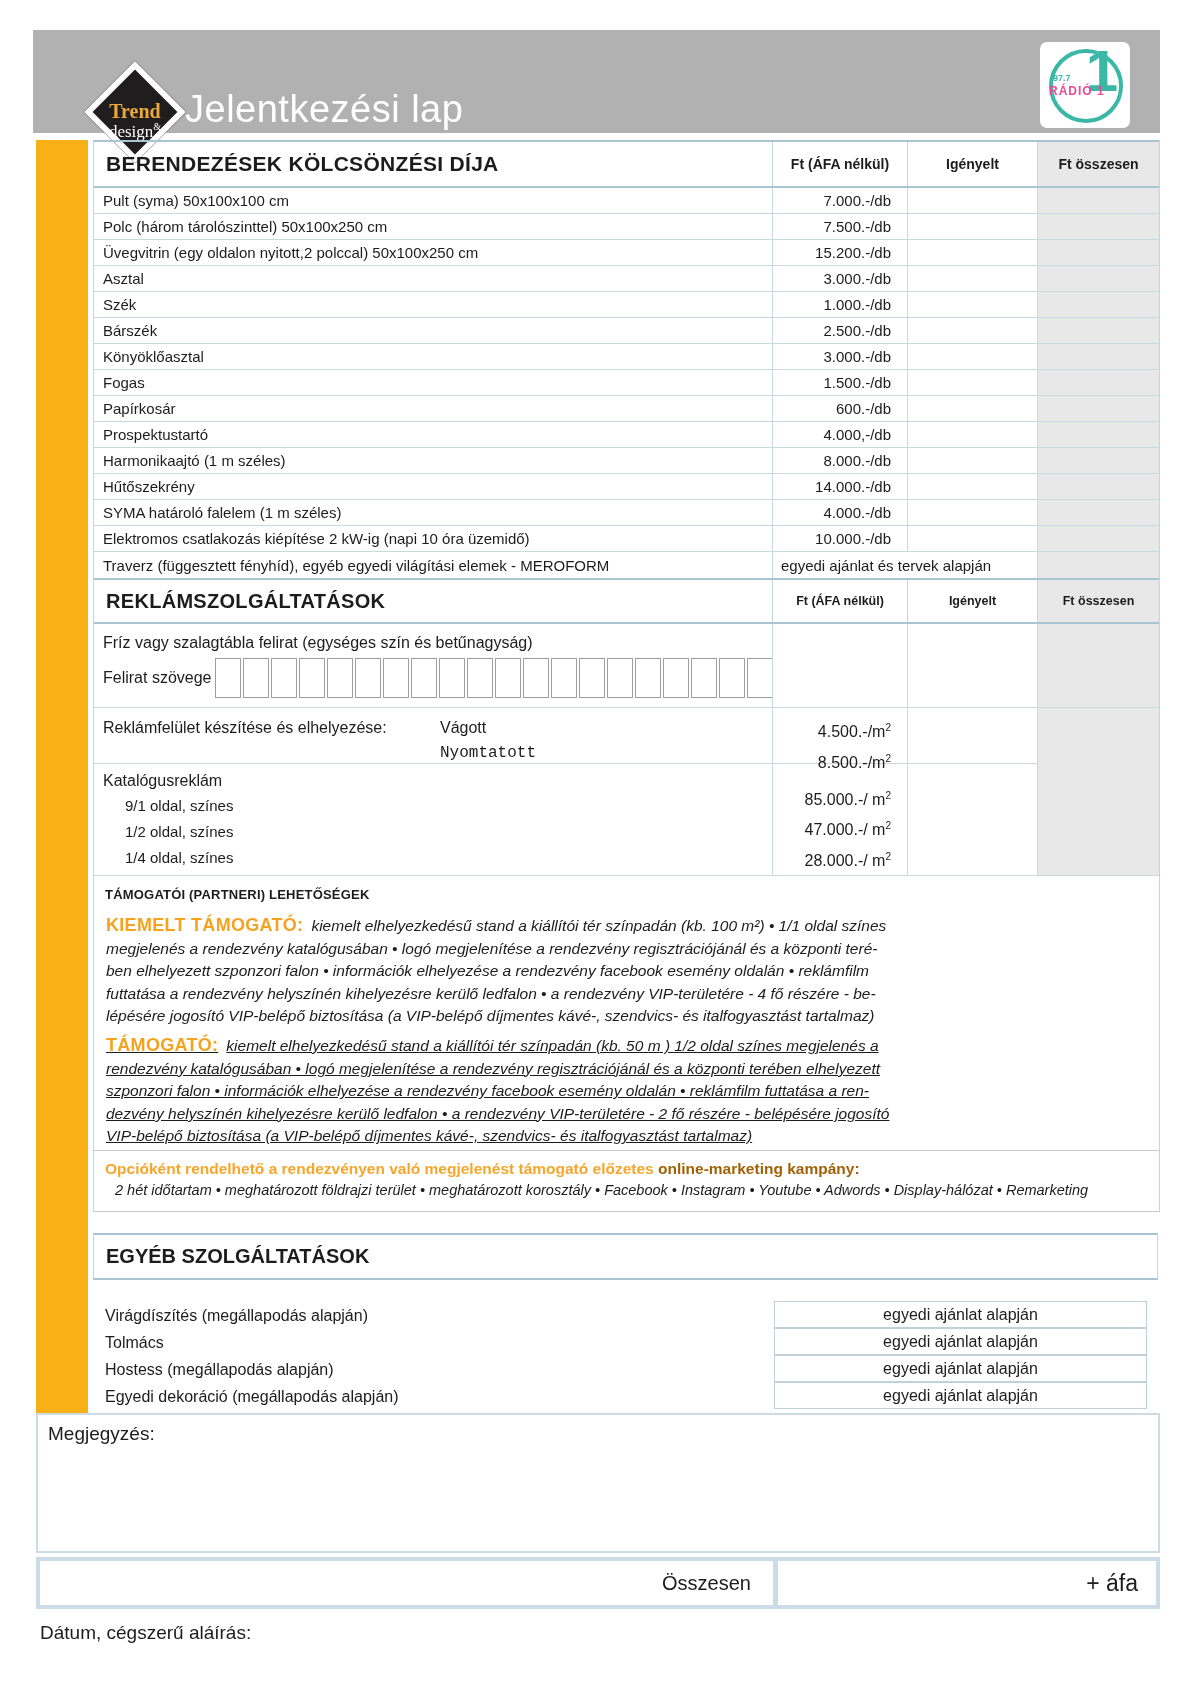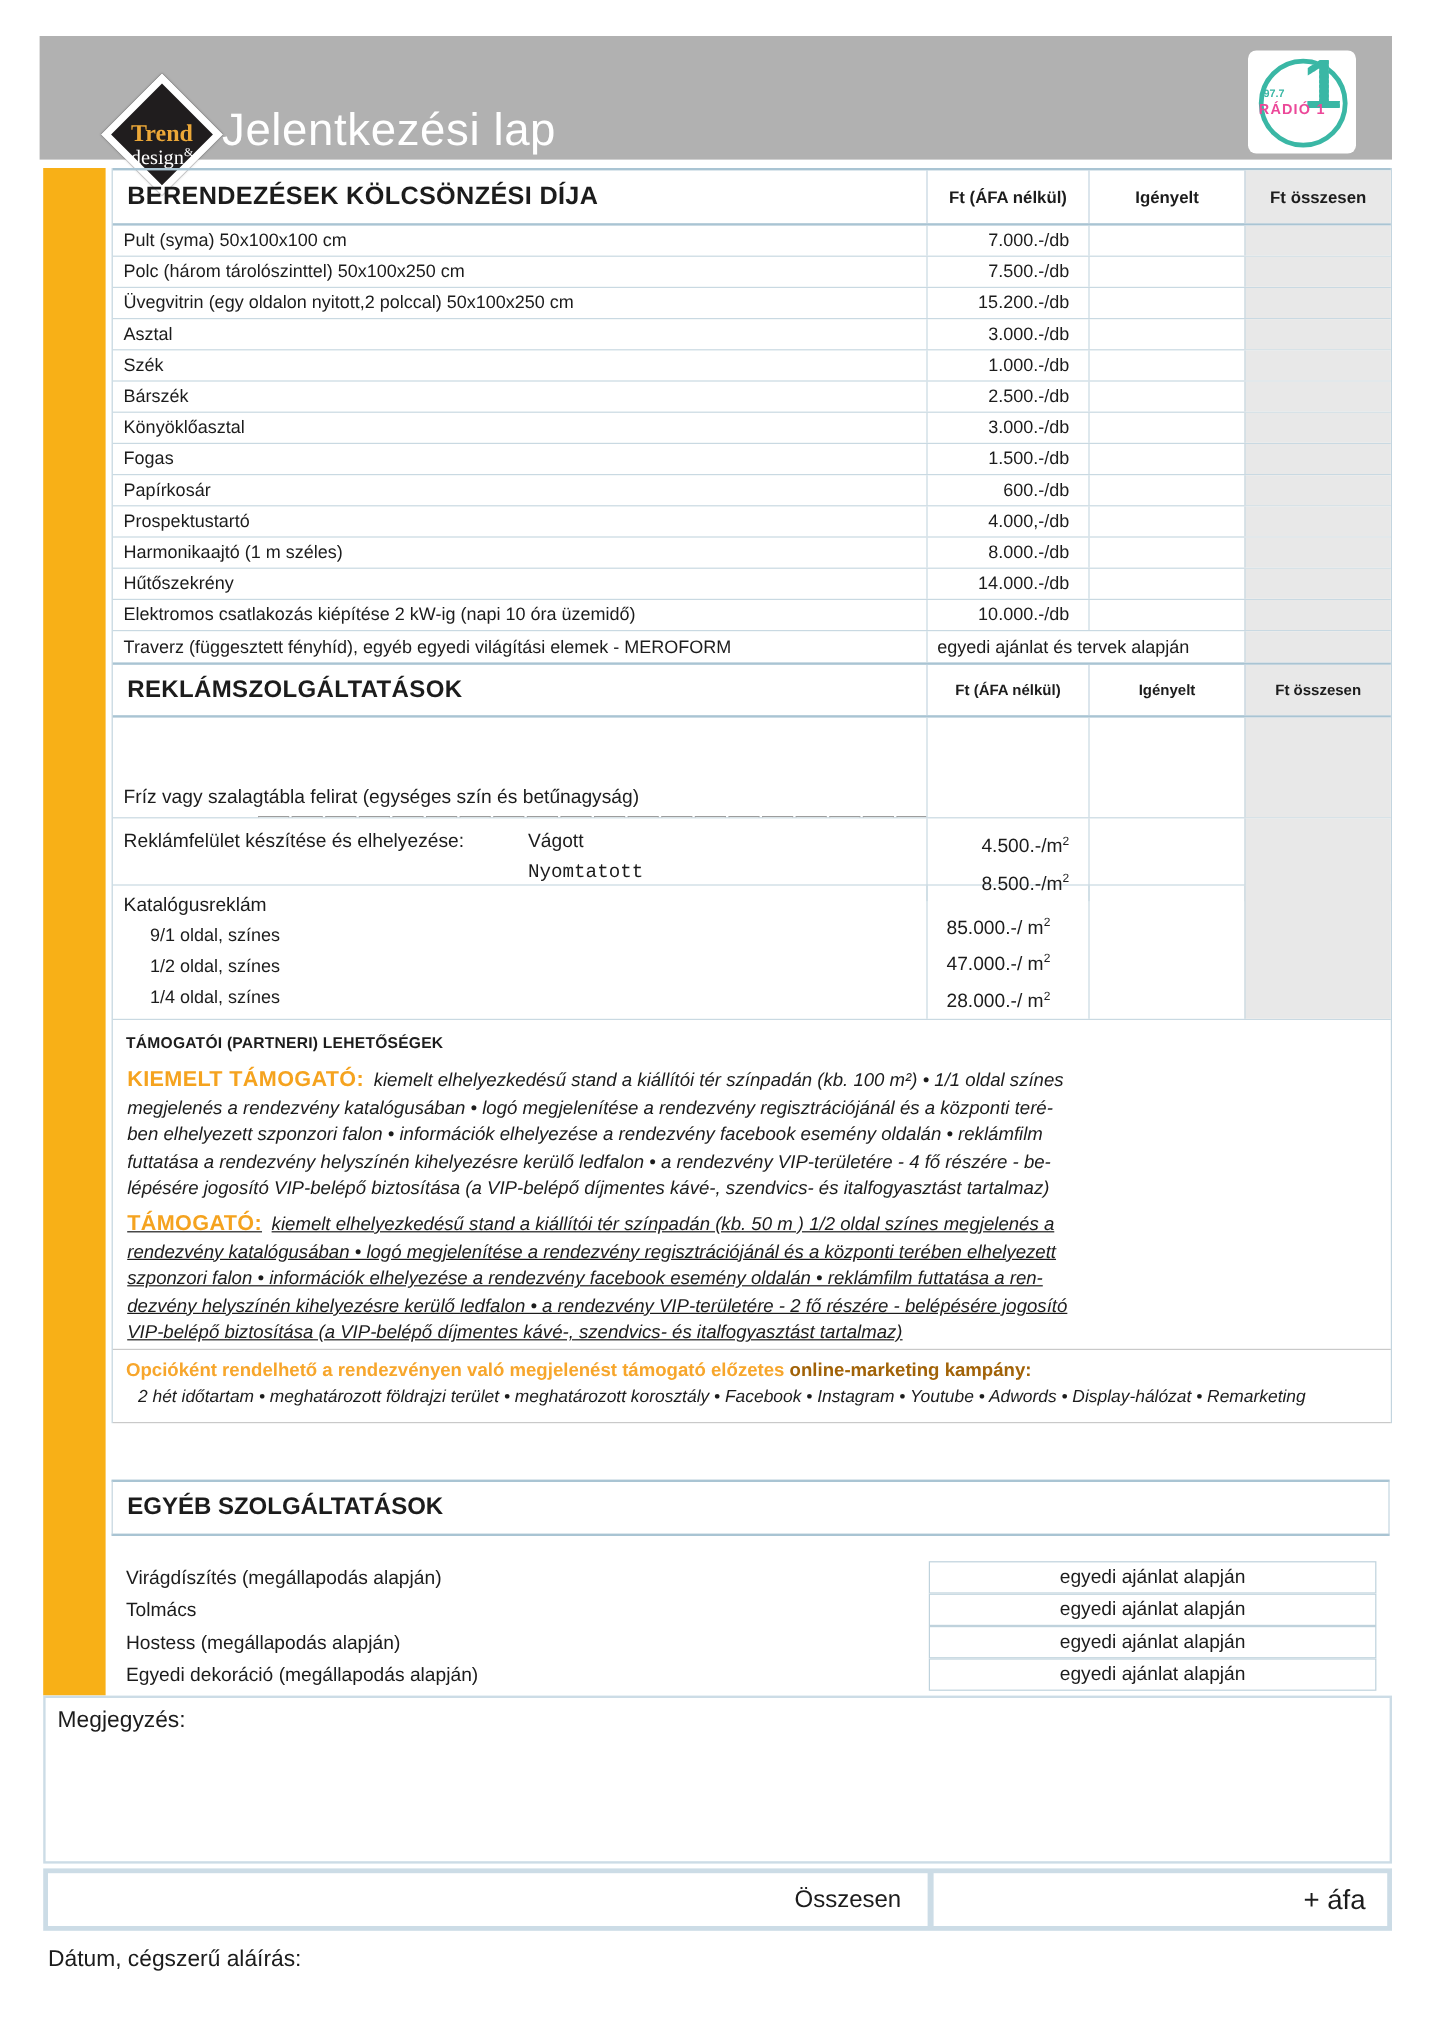--- a/index.html
+++ b/index.html
@@ -40,41 +40,41 @@
   .cn{display:flex;align-items:center;padding-left:9px;font-size:15px;white-space:nowrap;overflow:hidden;}
   .cp{display:flex;align-items:center;justify-content:flex-end;padding-right:16px;font-size:15px;border-left:1px solid #c9d9e2;}
   .ci{border-left:1px solid #c9d9e2;}
   .ct{border-left:1px solid #c9d9e2;background:#e8e8e8;}
   .cpm{grid-column:2/4;display:flex;align-items:center;padding-left:8px;font-size:15px;border-left:1px solid #c9d9e2;white-space:nowrap;}
   .sec2-head{height:46px;border-top:2px solid #a9c4d3;border-bottom:2px solid #a9c4d3;}
   .sec2-head .ttl{font-size:20px;}
 
   
   .friz{height:84px;border-bottom:1px solid #c9d9e2;}
-  .friz .cn{flex-direction:column;align-items:flex-start;justify-content:flex-start;padding-top:9px;white-space:normal;margin-top:48px;}
+  .friz .cn{flex-direction:column;align-items:flex-start;justify-content:flex-start;padding-top:9px;white-space:normal;}
   .friz-line{font-size:16px;line-height:20px;}
   .friz-entry{display:flex;align-items:center;margin-top:5px;}
   .friz-label{font-size:16px;width:112px;}
   .fboxes{display:flex;gap:2px;}
   .fbox{width:24px;height:38px;background:#ffffff;border:1px solid #9d9d9d;display:inline-block;}
 
   
   .surf{height:56px;border-bottom:1px solid #c9d9e2;}
   .surf .cn{flex-direction:column;align-items:flex-start;justify-content:flex-start;padding-top:8px;white-space:normal;}
   .surf-l1{font-size:16px;line-height:24px;display:flex;}
   .surf-label{width:337px;}
   .surf-l2{font-size:16px;line-height:26px;margin-left:337px;font-family:Liberation Mono, monospace;}
   .cp.two{flex-direction:column;align-items:flex-end;justify-content:flex-start;padding-top:6px;line-height:27px;font-size:16px;}
 
   
   .cat{height:112px;border-bottom:1px solid #c9d9e2;}
   .cat .cn{flex-direction:column;align-items:flex-start;justify-content:flex-start;padding-top:5px;white-space:normal;}
   .cat-title{font-size:16px;line-height:24px;}
   .cat-opt{font-size:15px;line-height:26px;padding-left:22px;}
-  .cp.three{flex-direction:column;align-items:center;justify-content:flex-start;padding-top:19px;line-height:26px;font-size:16px;}
+  .cp.three{flex-direction:column;align-items:flex-end;justify-content:flex-start;padding-top:19px;line-height:26px;font-size:16px;}
   sup{font-size:10px;}
 
   
   .sp-head{height:26px;display:flex;align-items:flex-end;padding-left:11px;font-size:13px;font-weight:bold;letter-spacing:.2px;}
   .para{padding:12px 84px 0 12px;font-style:italic;font-size:15.5px;line-height:22.6px;}
   .para.featured{height:108px;}
   .para.standard{height:116px;text-decoration:underline;}
   .sp-label{font-style:normal;font-weight:bold;font-size:18px;color:#f5a31f;padding-right:8px;letter-spacing:.3px;}
   .mkt{border-top:1px solid #c9c9c9;border-bottom:1px solid #c9c9c9;height:60px;padding-left:11px;}
   .mkt-l1{padding-top:9px;font-size:15.5px;font-weight:bold;color:#f7a62c;}
@@ -200,20 +200,26 @@
       <div class="ci"></div>
       <div class="ct"></div>
     </div>
     <div class="grid trow">
       <div class="cn">Hűtőszekrény</div>
       <div class="cp">14.000.-/db</div>
       <div class="ci"></div>
       <div class="ct"></div>
     </div>
     <div class="grid trow">
+      <div class="cn">SYMA határoló falelem (1 m széles)</div>
+      <div class="cp">4.000.-/db</div>
+      <div class="ci"></div>
+      <div class="ct"></div>
+    </div>
+    <div class="grid trow">
       <div class="cn">Elektromos csatlakozás kiépítése 2 kW-ig (napi 10 óra üzemidő)</div>
       <div class="cp">10.000.-/db</div>
       <div class="ci"></div>
       <div class="ct"></div>
     </div>
     <div class="grid trow" style="border-bottom:none;">
       <div class="cn">Traverz (függesztett fényhíd), egyéb egyedi világítási elemek - MEROFORM</div>
       <div class="cpm">egyedi ajánlat és tervek alapján</div>
       <div class="ct"></div>
     </div>

